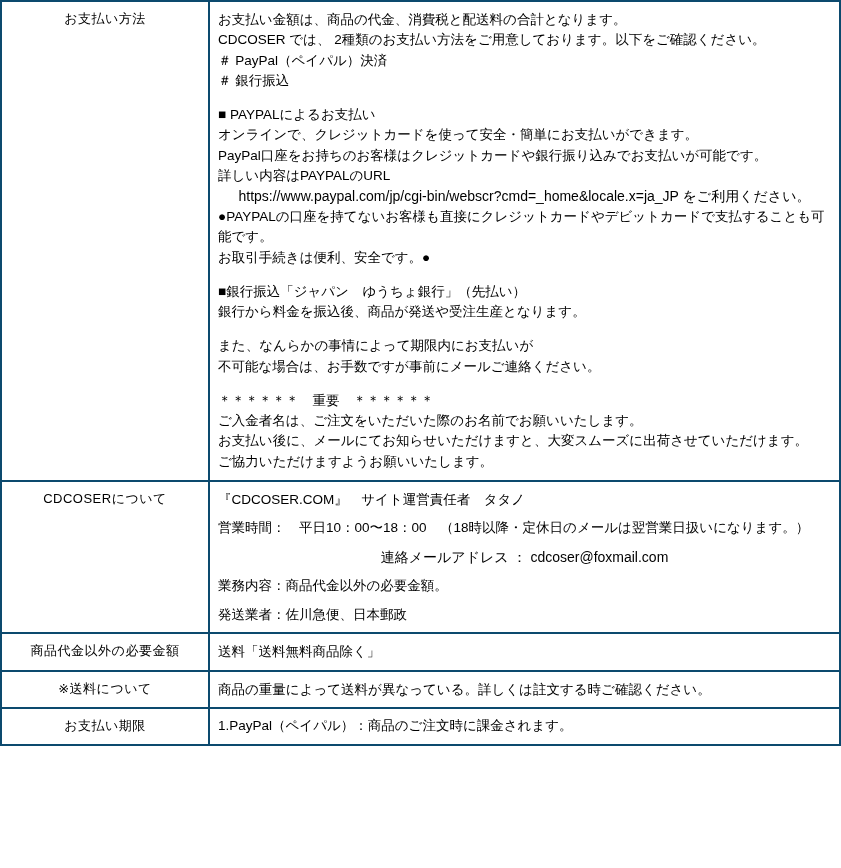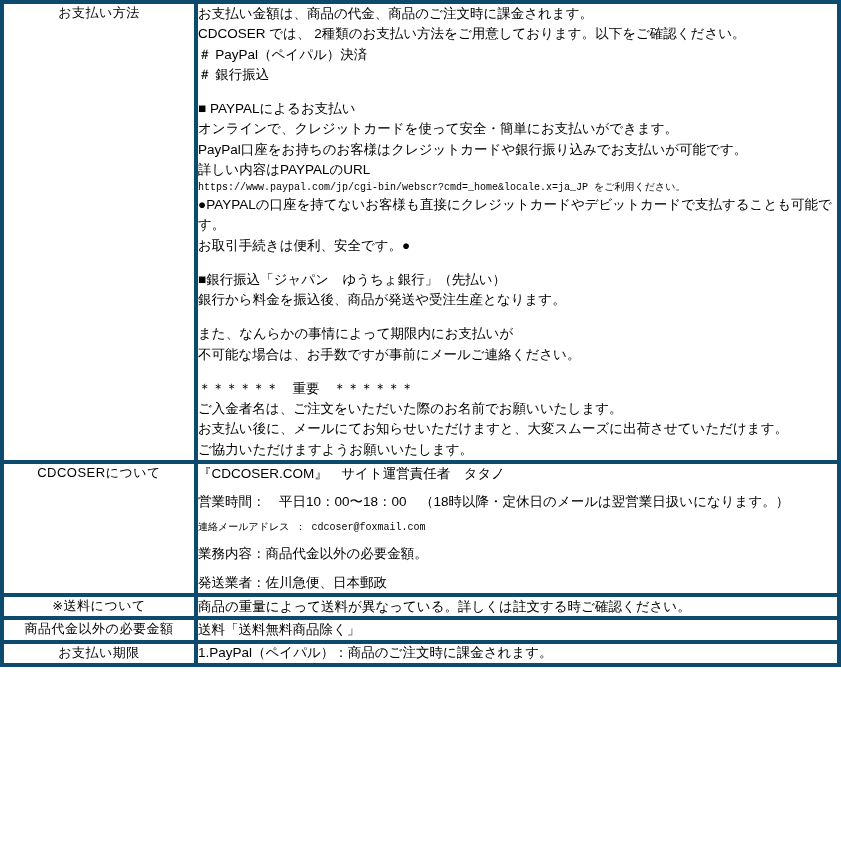--- a/index.html
+++ b/index.html
@@ -17,45 +17,46 @@
     min-height: 868px;
     position: relative;
     background: #ffffff;
   }
   table.info {
     width: 841px;
     border-collapse: collapse;
     table-layout: fixed;
   }
   table.info td {
-    border: 4px solid #0c4a6e;
+    border: 2px solid #0c4a6e;
     vertical-align: top;
-    padding: 0;
+    padding: 8px;
   }
   td.label {
     width: 190px;
     text-align: center;
     vertical-align: middle;
     font-size: 13px;
     letter-spacing: 0.5px;
     padding: 4px 2px;
     color: #000;
   }
   td.content {
     padding: 2px 4px 3px 4px;
     font-size: 13.5px;
     line-height: 1.45;
   }
   td.content .ln {
     white-space: pre-wrap;
     word-break: break-all;
   }
   .mono {
-    font-family: Liberation Mono, monospace;
-    font-size: 10px;
+    font-family: Liberation Sans, sans-serif;
+    font-size: 14px;
+    text-align: center;
   }
   .blank {
     height: 14px;
   }
   .pay-cell .ln {
     line-height: 1.5;
   }
   .cdcoser-cell .ln {
     margin-bottom: 9px;
   }
@@ -82,21 +83,21 @@
 </head>
 <body>
 
 <div class="page">
   <table class="info">
     <tbody>
 
       <tr>
         <td class="label">お支払い方法</td>
         <td class="content pay-cell">
-          <div class="ln">お支払い金額は、商品の代金、商品のご注文時に課金されます。</div>
+          <div class="ln">お支払い金額は、商品の代金、消費税と配送料の合計となります。</div>
           <div class="ln">CDCOSER では、 2種類のお支払い方法をご用意しております。以下をご確認ください。</div>
           <div class="ln">＃ PayPal（ペイパル）決済</div>
           <div class="ln">＃ 銀行振込</div>
           <div class="blank"></div>
           <div class="ln">■ PAYPALによるお支払い</div>
           <div class="ln">オンラインで、クレジットカードを使って安全・簡単にお支払いができます。</div>
           <div class="ln">PayPal口座をお持ちのお客様はクレジットカードや銀行振り込みでお支払いが可能です。</div>
           <div class="ln">詳しい内容はPAYPALのURL</div>
           <div class="ln mono">https://www.paypal.com/jp/cgi-bin/webscr?cmd=_home&amp;locale.x=ja_JP をご利用ください。</div>
           <div class="ln">●PAYPALの口座を持てないお客様も直接にクレジットカードやデビットカードで支払することも可能です。</div>
@@ -120,30 +121,30 @@
         <td class="content cdcoser-cell">
           <div class="ln">『CDCOSER.COM』　サイト運営責任者　タタノ</div>
           <div class="ln">営業時間：　平日10：00〜18：00　（18時以降・定休日のメールは翌営業日扱いになります。）</div>
           <div class="ln mono">連絡メールアドレス ： cdcoser@foxmail.com</div>
           <div class="ln">業務内容：商品代金以外の必要金額。</div>
           <div class="ln">発送業者：佐川急便、日本郵政</div>
         </td>
       </tr>
 
       <tr>
-        <td class="label">※送料について</td>
+        <td class="label">商品代金以外の必要金額</td>
         <td class="content small-pad">
-          <div class="ln">商品の重量によって送料が異なっている。詳しくは註文する時ご確認ください。</div>
+          <div class="ln">送料「送料無料商品除く」</div>
         </td>
       </tr>
 
       <tr>
-        <td class="label">商品代金以外の必要金額</td>
+        <td class="label">※送料について</td>
         <td class="content small-pad">
-          <div class="ln">送料「送料無料商品除く」</div>
+          <div class="ln">商品の重量によって送料が異なっている。詳しくは註文する時ご確認ください。</div>
         </td>
       </tr>
 
 
 
       <tr>
         <td class="label">お支払い期限</td>
         <td class="content tight">
           <div class="ln">1.PayPal（ペイパル）：商品のご注文時に課金されます。</div>
 

